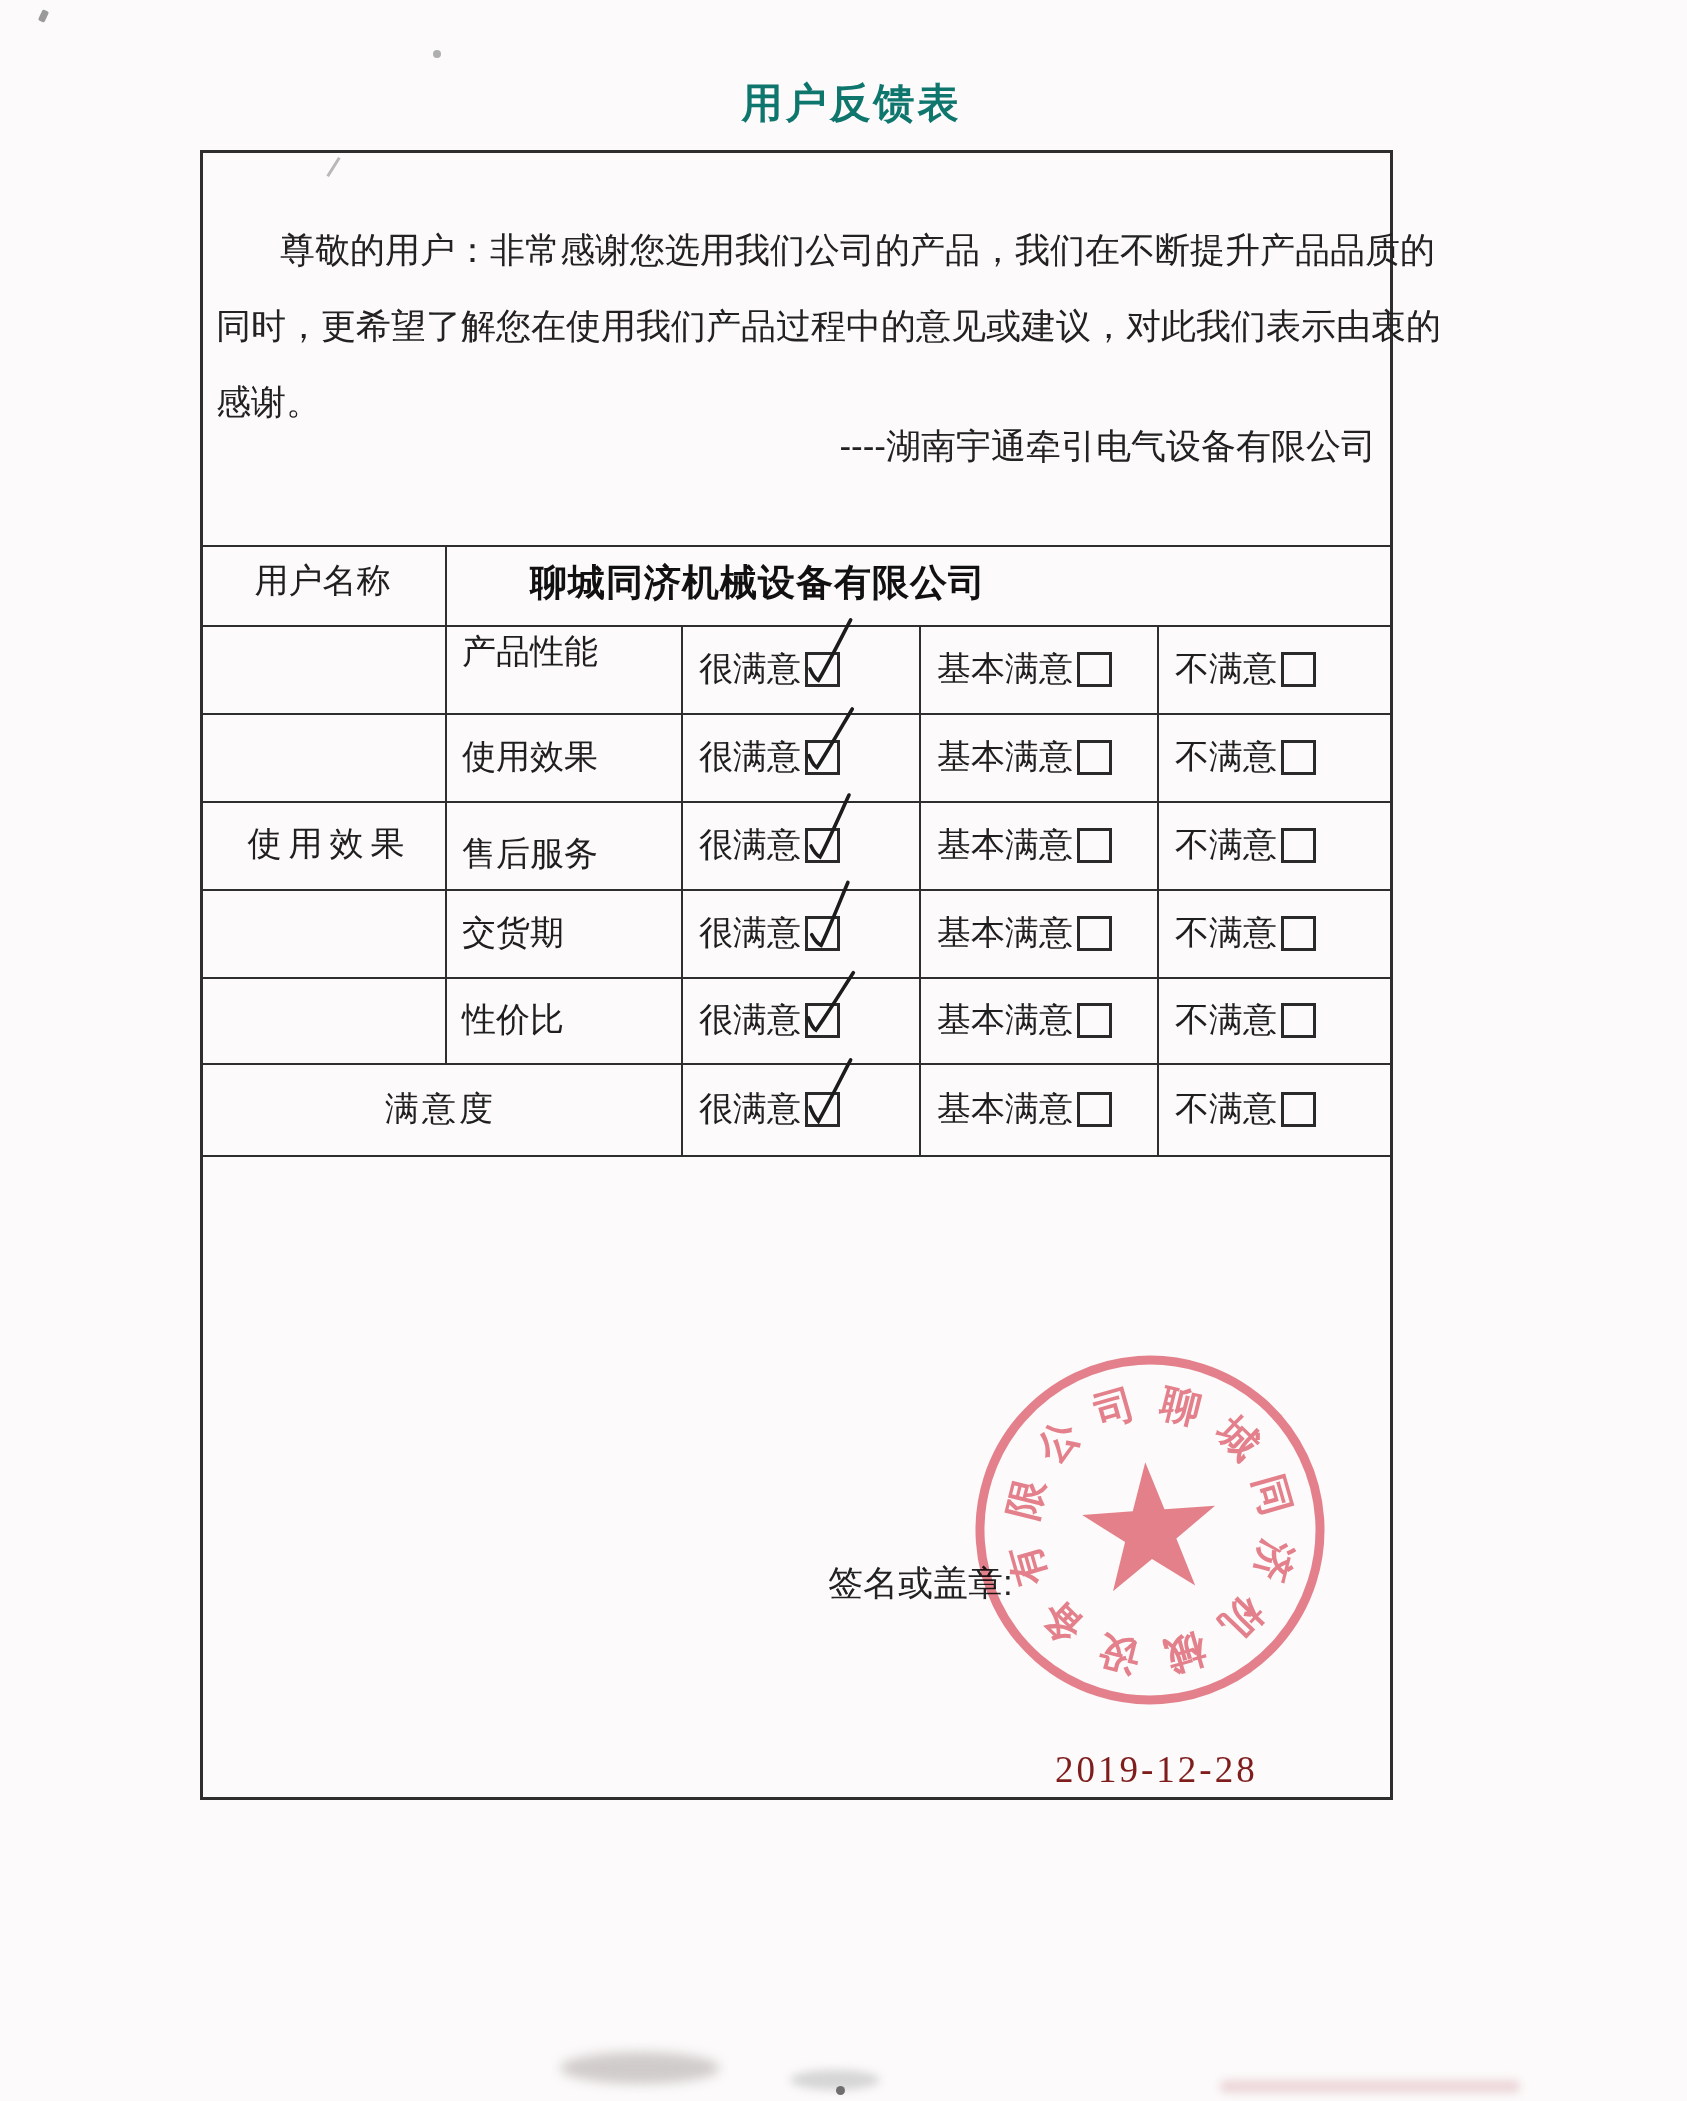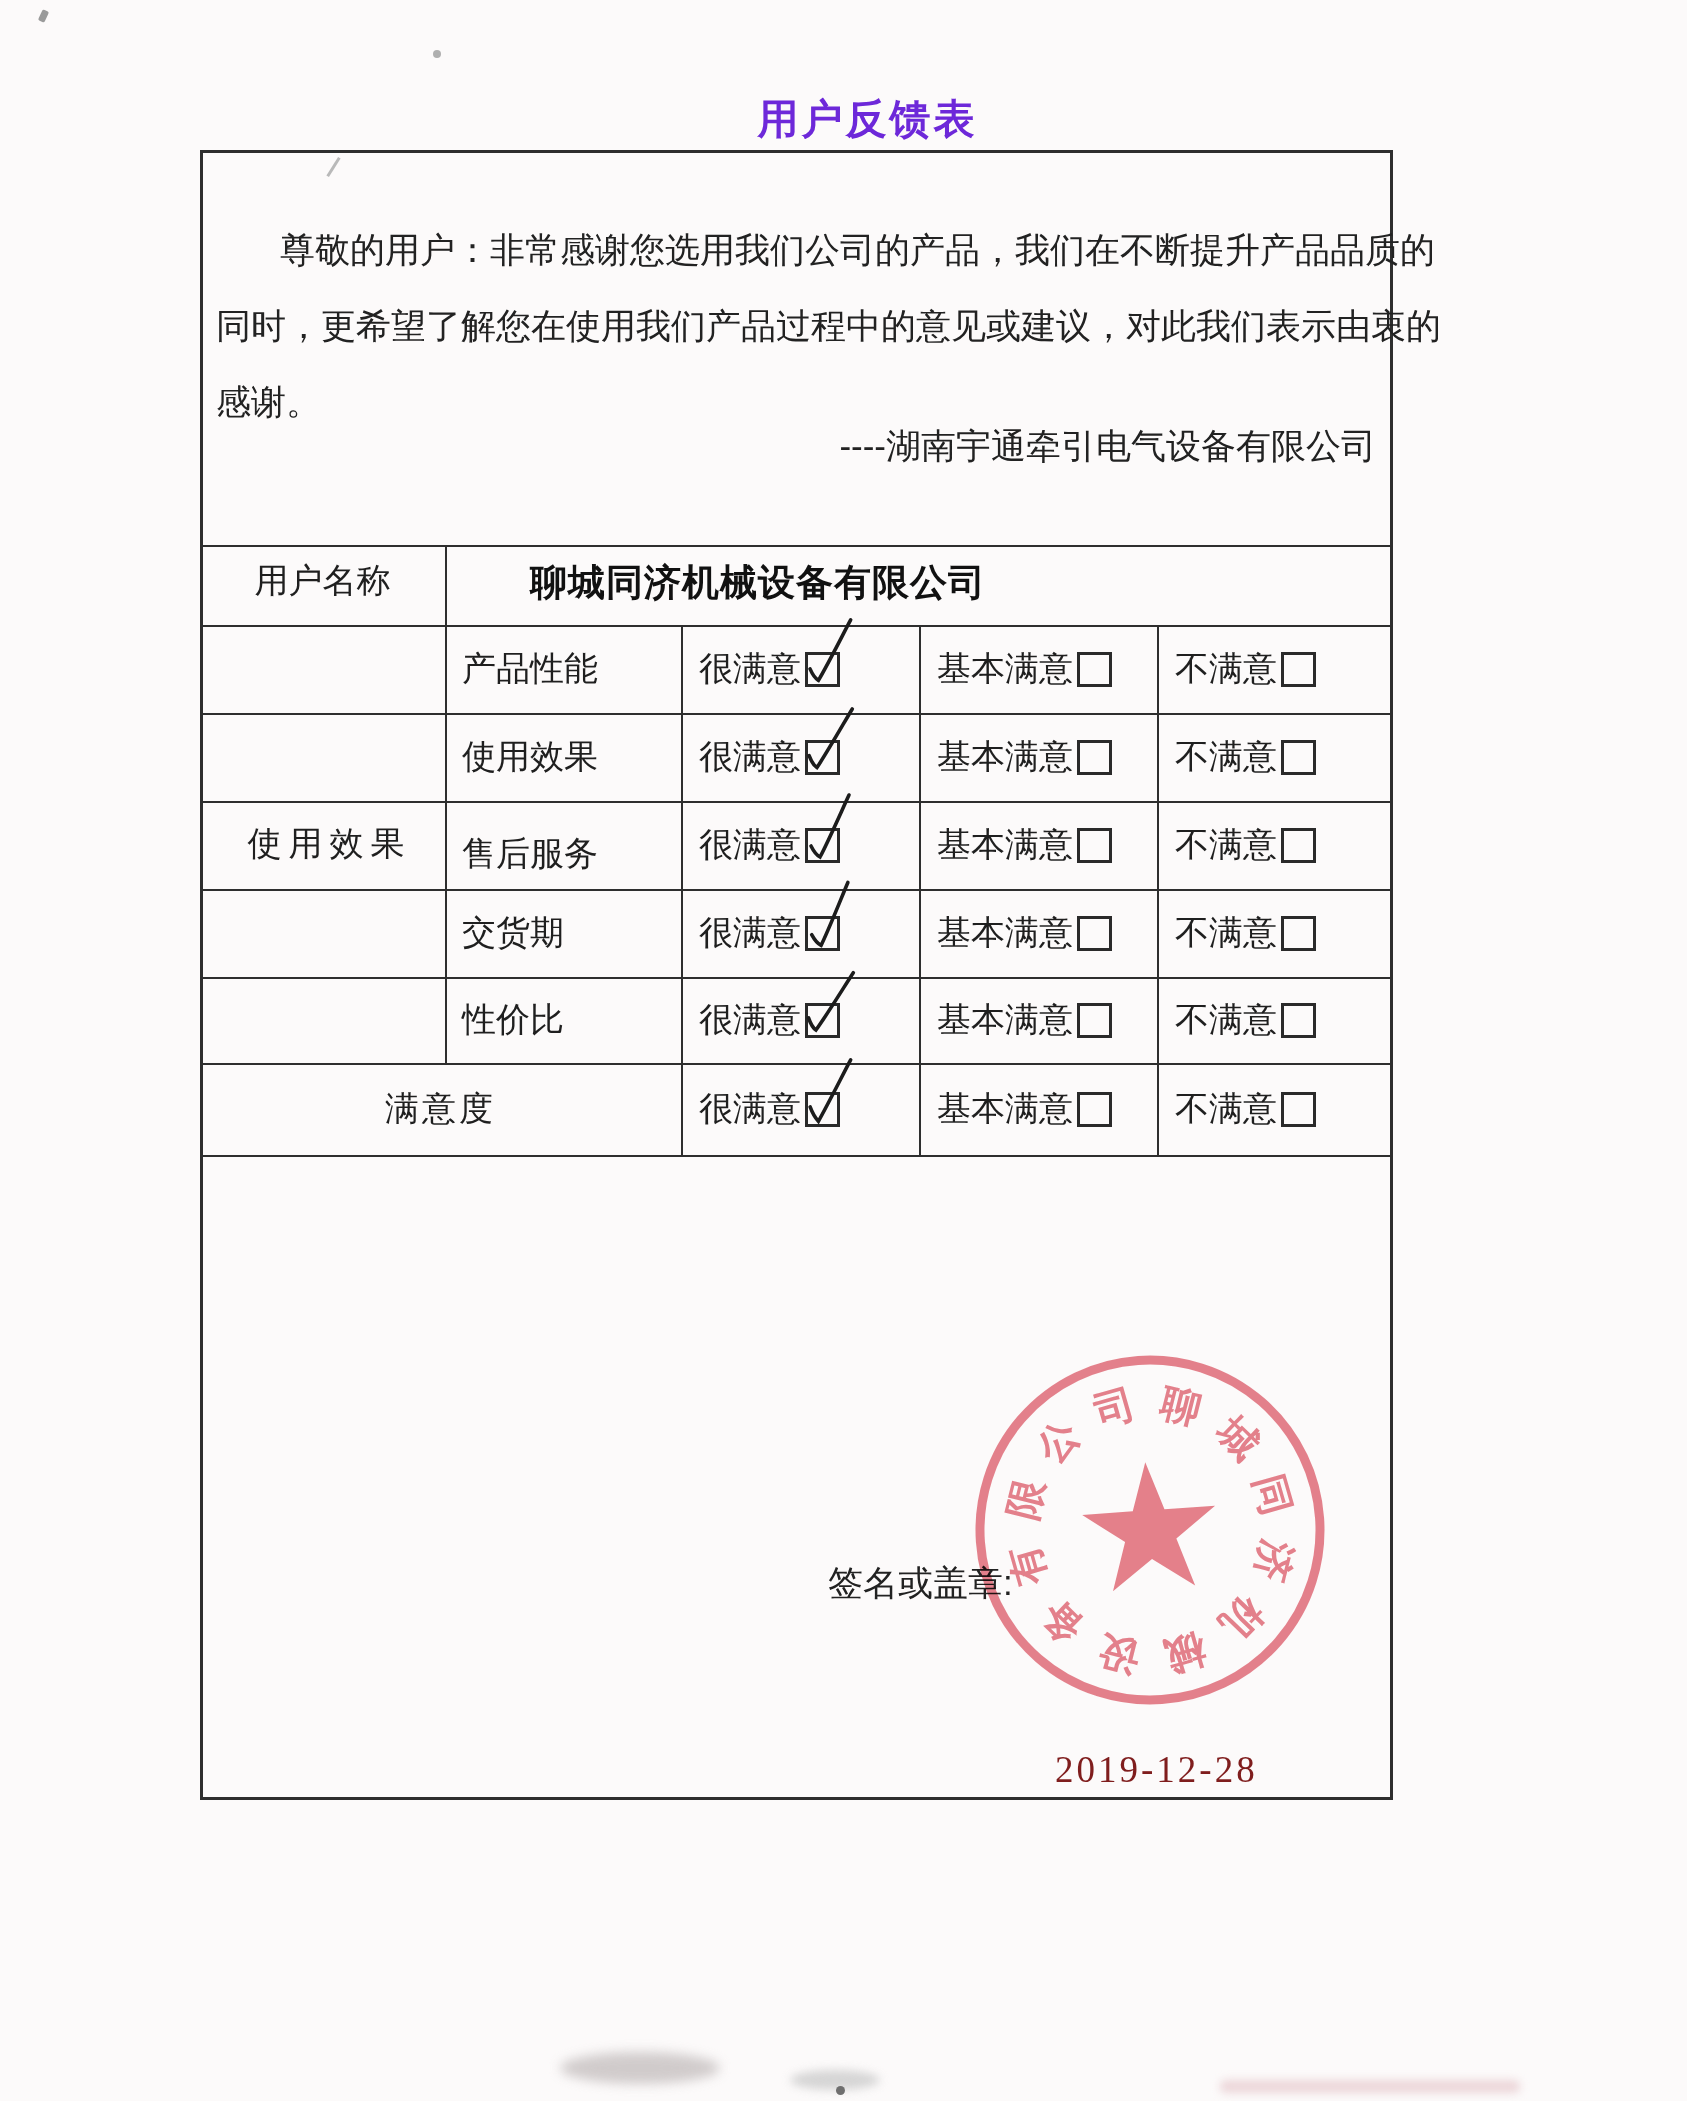--- a/index.html
+++ b/index.html
@@ -9,22 +9,22 @@
     font-family:"Liberation Sans","DejaVu Sans",sans-serif;
     color:#222;
   }
   .sheet{position:absolute;inset:0;}
   
   .outer-box{position:absolute;left:200px;top:150px;width:1193px;height:1650px;
     border:3px solid #2e2e2e;box-sizing:border-box;background:transparent;}
   .hline{position:absolute;left:200px;width:1193px;height:2px;background:#2e2e2e;}
   .vline{position:absolute;width:2px;background:#2e2e2e;}
   
-  .title{position:absolute;left:200px;top:76px;width:1193px;margin:16px;padding-left:55px;
-    text-align:center;font-size:41px;font-weight:bold;letter-spacing:3px;color:#6d28d9;}
+  .title{position:absolute;left:200px;top:76px;width:1193px;margin:0;padding-left:55px;
+    text-align:center;font-size:41px;font-weight:bold;letter-spacing:3px;color:#0f766e;}
   .intro{position:absolute;left:216px;top:212px;width:1160px;font-size:35px;color:#222;}
   .intro-line{line-height:76px;white-space:nowrap;}
   .intro-line.first{text-indent:64px;}
   .intro-sign{position:absolute;left:216px;top:423px;width:1160px;text-align:right;
     padding-right:8px;font-size:35px;color:#222;white-space:nowrap;}
   .cell{position:absolute;display:flex;align-items:center;box-sizing:border-box;
     font-size:34px;color:#1f1f1f;}
   .cell.centered{justify-content:center;}
   .user-value{font-weight:bold;font-size:37px;letter-spacing:1px;color:#111;}
   .survey-label{letter-spacing:7px;}
@@ -90,21 +90,21 @@
       <div class="intro-line">感谢。</div>
     </div>
   <div class="intro-sign">----湖南宇通牵引电气设备有限公司</div>
 
   <div class="cell centered" style="left:200px;top:545px;width:245px;height:72px">用户名称</div>
   <div class="cell user-value" style="left:445px;top:545px;width:948px;height:76px;padding-left:85px">聊城同济机械设备有限公司</div>
 
   <div class="cell centered survey-label" style="left:200px;top:625px;width:245px;height:438px;padding-left:14px">使用效果</div>
 
   <div id="survey-rows">
-  <div class="cell crit" style="left: 445px; width: 196px; top: 625px; height: 88px; padding-left: 17px;">
+  <div class="cell crit" style="left: 445px; width: 196px; top: 608px; height: 88px; padding-left: 17px;">
     <span class="t">产品性能</span>
   </div>
   <div class="cell opt opt1" style="left: 681px; width: 238px; top: 625px; height: 88px; padding-left: 18px;">
     <span class="t">很满意</span>
     <span class="cb checked">
       <svg class="tick" viewBox="0 0 62 74" style="transform: rotate(3deg);">
             <path d="M10,56 C13,62 17,66 19,67 C27,52 41,20 48,5"></path>
           </svg>
     </span>
   </div>

